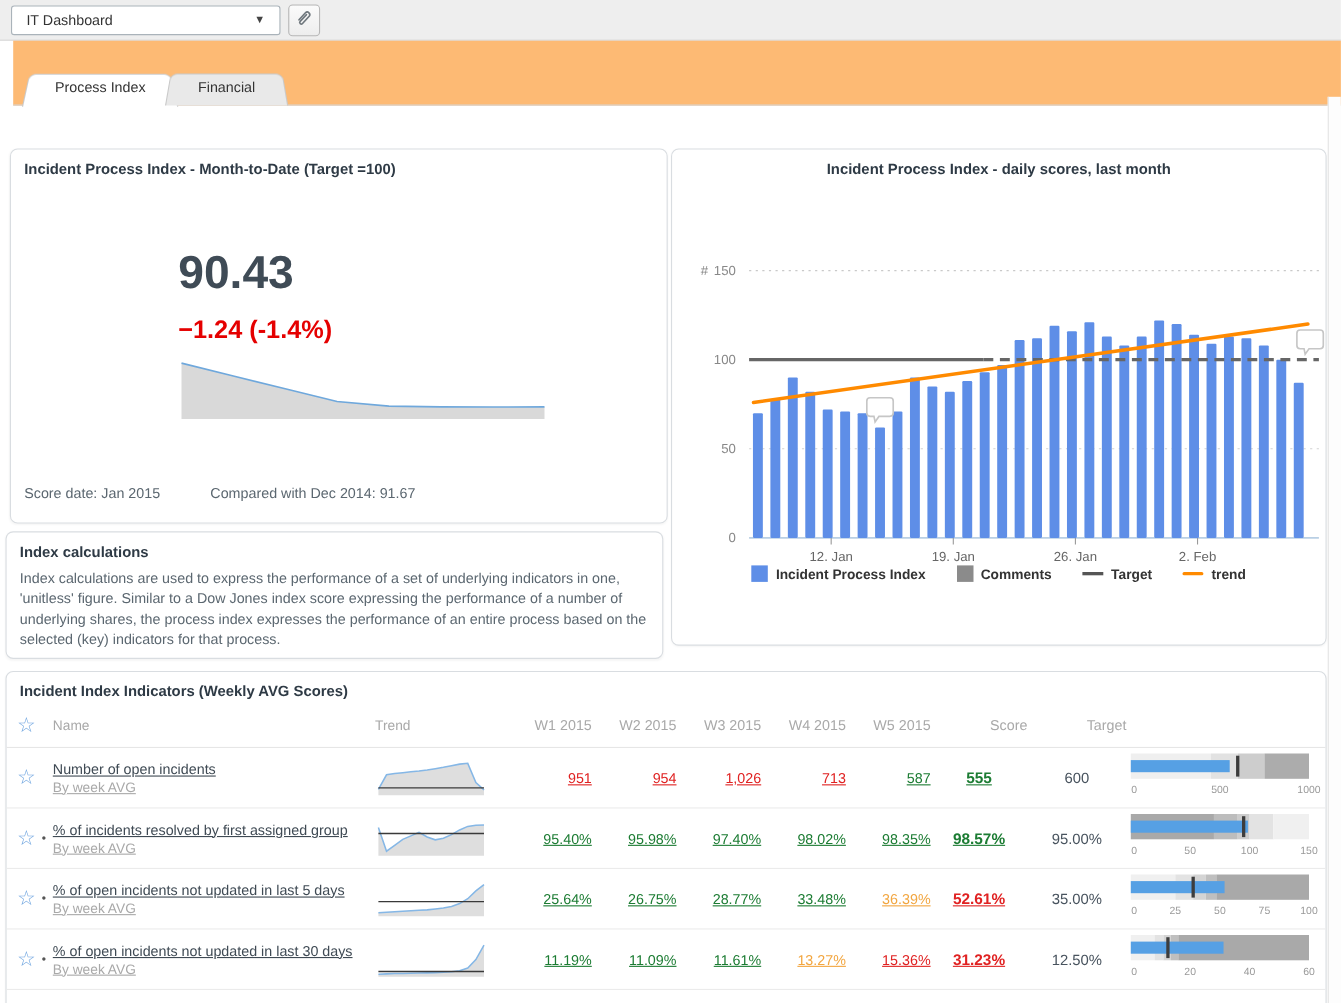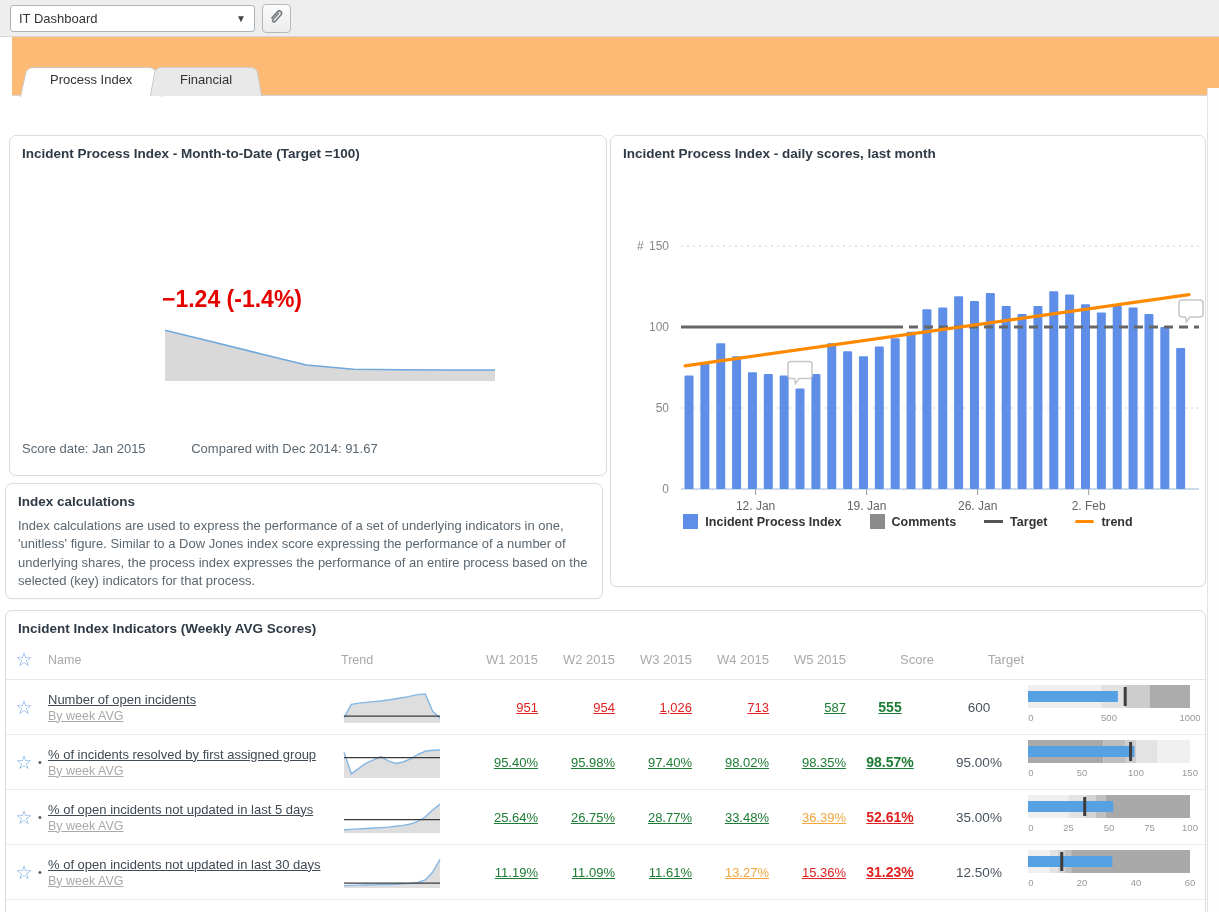--- a/index.html
+++ b/index.html
@@ -5,21 +5,21 @@
   * { box-sizing: border-box; margin: 0; padding: 0; }
   html,body { width:1219px; height:912px; overflow:hidden; background:#fff;
     font-family:"Liberation Sans", sans-serif; }
   .page { position:relative; width:1219px; height:912px; }
 
   
   .topbar { position:absolute; left:0; top:0; width:1219px; height:37px;
     background:#eeeeee; border-bottom:1px solid #d6d6d6; }
   .dash-select { position:absolute; left:10px; top:5px; width:245px; height:27px;
     background:#fff; border:1px solid #aab3ba; border-radius:3px; cursor:pointer;
-    display:flex; align-items:center; padding:0 8px; font-size:13px; color:#333; }
+    display:flex; align-items:center; padding:0 13px; font-size:13px; color:#333; }
   .dash-select .caret { margin-left:auto; font-size:10px; color:#444; }
   .link-btn { position:absolute; left:262px; top:4px; width:29px; height:29px;
     background:linear-gradient(#fbfbfb,#ededed); border:1px solid #b7b7b7;
     border-radius:4px; cursor:pointer; display:flex; align-items:center; justify-content:center; }
 
   
   .tabbar { position:absolute; left:12px; top:37px; width:1219px; height:59px;
     background:#fdba74; border-bottom:1px solid #d5d5d5; }
   .tab { position:absolute; bottom:-1px; height:32px; padding:0 30px; line-height:31px;
     font-size:13px; color:#333; cursor:pointer; }
@@ -32,21 +32,21 @@
   .tab-2 { left:138px; }
   .tab-2 .lbl { color:#333; }
 
   
   .panel { position:absolute; background:#fff; border:1px solid #d9dde1;
     border-radius:7px; box-shadow:0 1px 2px rgba(0,0,0,0.04); }
   .panel-title { font-size:13.5px; font-weight:bold; color:#2e3a45; padding:10px 12px 0 12px; }
 
   .p-mtd   { left:9px;   top:135px; width:598px;  height:341px; }
   .p-calc  { left:5px;   top:483px; width:598px;  height:116px; }
-  .p-daily { left:610px; top:135px; width:596px;  height:452px; }
+  .p-daily { left:610px; top:135px; width:596px;  height:452px;text-align:center; }
   .p-table { left:5px;   top:610px; width:1201px; height:330px; }
 
   
   .big-score { position:absolute; left:152px; top:88px; font-size:42px; font-weight:bold; color:#3f4b56; }
   .big-delta { position:absolute; left:152px; top:150px; font-size:23px; font-weight:bold; color:#e50000; }
   #mtd-chart { position:absolute; left:145px; top:188px; }
   .mtd-footer { position:absolute; left:12px; top:305px; font-size:13px; color:#5b6770; }
   .mtd-footer span { margin-right:42px; }
 
   
@@ -114,20 +114,21 @@
       <span class="lbl">Process Index</span>
     </div>
     <div class="tab tab-2">
       <div class="shape"></div>
       <span class="lbl">Financial</span>
     </div>
   </div>
 
   <section class="panel p-mtd">
     <div class="panel-title">Incident Process Index - Month-to-Date (Target =100)</div>
+    <div class="big-score">90.43</div>
     <div class="big-delta">−1.24 (-1.4%)</div>
     <svg id="mtd-chart" width="350" height="62">
         <polygon points="10,6.153846153846153 57.14285714285714,17.78461538461537 104.28571428571428,29.415384615384593 151.42857142857142,41.04615384615387 198.57142857142856,45.200000000000024 245.71428571428572,45.82307692307691 292.85714285714283,46.03076923076921 340,45.90615384615382 340,57 10,57" fill="#d9d9d9"></polygon>
         <polyline points="10,6.153846153846153 57.14285714285714,17.78461538461537 104.28571428571428,29.415384615384593 151.42857142857142,41.04615384615387 198.57142857142856,45.200000000000024 245.71428571428572,45.82307692307691 292.85714285714283,46.03076923076921 340,45.90615384615382" fill="none" stroke="#6fa8dc" stroke-width="1.5"></polyline>
       </svg>
     <div class="mtd-footer">
       <span>Score date: Jan 2015</span>
       <span>Compared with Dec 2014: 91.67</span>
     </div>
   </section>

